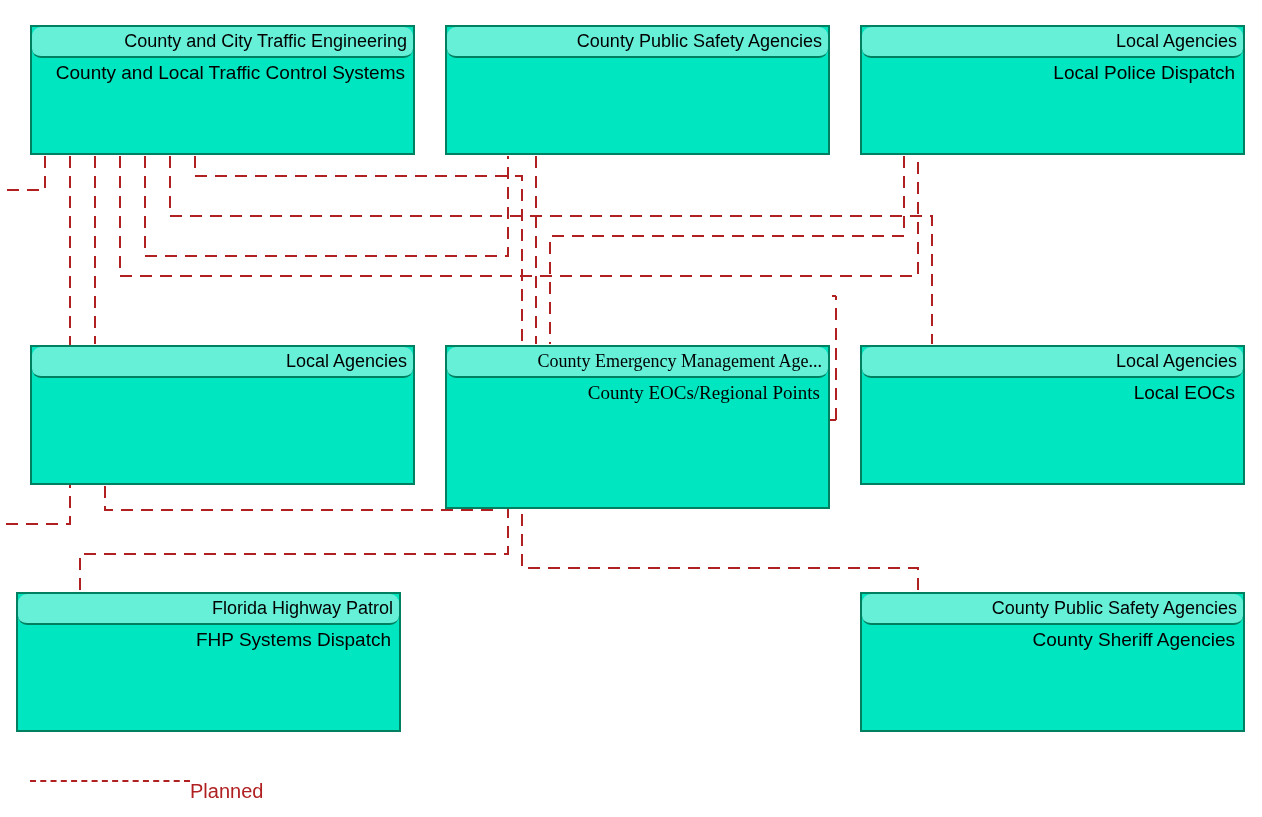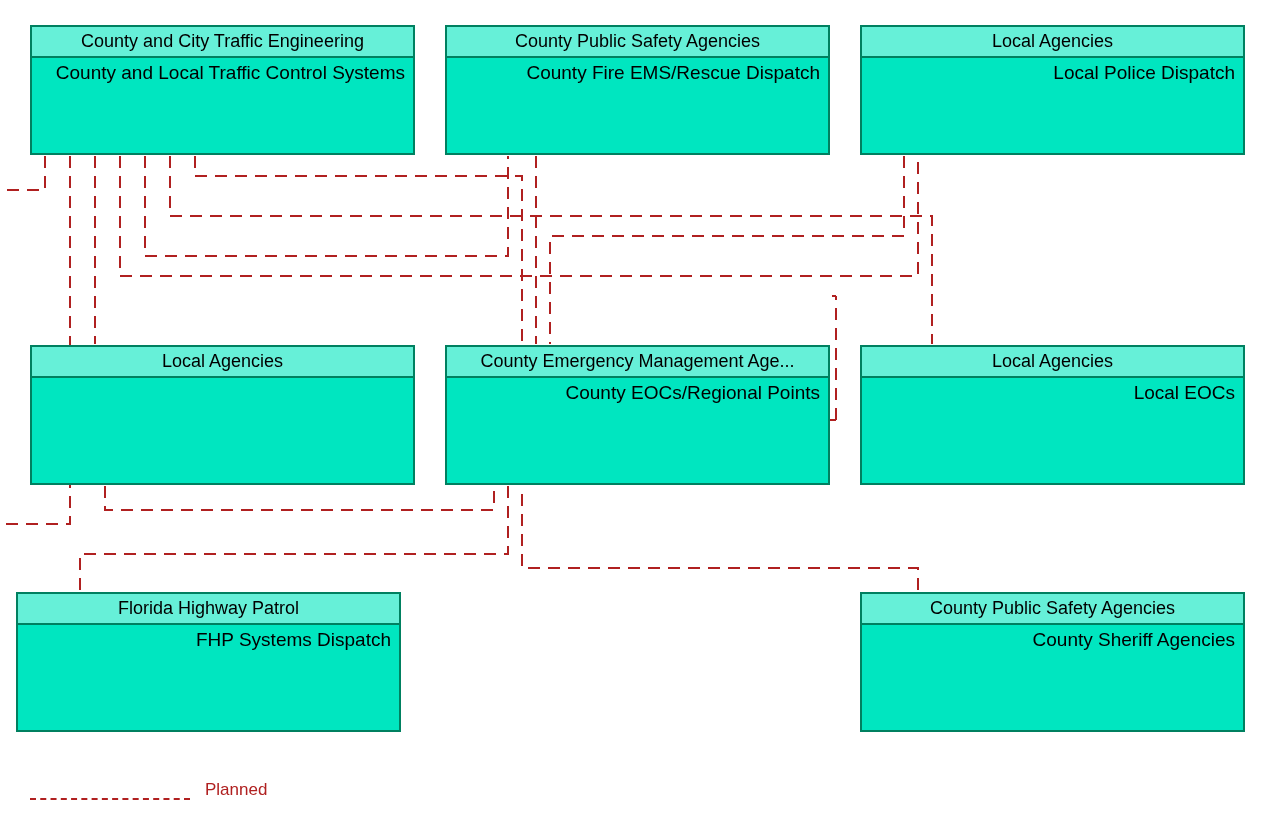--- a/index.html
+++ b/index.html
@@ -20,26 +20,27 @@
   .node {
     position: absolute;
     border: 2px solid #008060;
     background: #00e6c0;
     box-sizing: border-box;
   }
   .node .header {
     border-bottom: 2px solid #008060;
     background: #66f0d8;
     padding: 4px 6px;
-    text-align: center;
+    text-align: right;
     font-size: 18px;
     line-height: 1.15;
     overflow: hidden;
     white-space: nowrap;
     text-overflow: ellipsis;
+    border-radius: 9px;
   }
   .node .body {
     padding: 4px 8px;
     text-align: right;
     font-size: 19px;
     line-height: 1.15;
   }
   svg.lines {
     position: absolute;
     left: 0;
@@ -52,23 +53,23 @@
     fill: none;
     stroke: #b02020;
     stroke-width: 2;
     stroke-dasharray: 12 8;
   }
   .legend {
     position: absolute;
     left: 30px;
     top: 780px;
     display: flex;
-    align-items: flex-end;
-    gap: 15px;
-    font-size: 17px;
+    align-items: flex-start;
+    gap: 0;
+    font-size: 20px;
   }
   .legend .swatch {
     width: 160px;
     height: 0;
     border-top: 2px dashed #b02020;
   }
   .legend .label {
     color: #b02020;
   }
 </style>
@@ -110,33 +111,32 @@
     <path d="M 836 420 L 836 296"></path>
   </svg>
 
   <div class="node" style="left:30px; top:25px; width:385px; height:130px;">
     <div class="header">County and City Traffic Engineering</div>
     <div class="body">County and Local Traffic Control Systems</div>
   </div>
 
   <div class="node" style="left:445px; top:25px; width:385px; height:130px;">
     <div class="header">County Public Safety Agencies</div>
-    <div class="body">County Fire EMS/Rescue Dispatch</div>
   </div>
 
   <div class="node" style="left:860px; top:25px; width:385px; height:130px;">
     <div class="header">Local Agencies</div>
     <div class="body">Local Police Dispatch</div>
   </div>
 
   <div class="node" style="left:30px; top:345px; width:385px; height:140px;">
     <div class="header">Local Agencies</div>
   </div>
 
-  <div class="node" style="left:445px; top:345px; width:385px; height:140px;">
+  <div class="node" style="left:445px; top:345px; width:385px; height:164px;font-family:Liberation Serif, serif;">
     <div class="header">County Emergency Management Age...</div>
     <div class="body">County EOCs/Regional Points</div>
   </div>
 
   <div class="node" style="left:860px; top:345px; width:385px; height:140px;">
     <div class="header">Local Agencies</div>
     <div class="body">Local EOCs</div>
   </div>
 
   <div class="node" style="left:16px; top:592px; width:385px; height:140px;">

